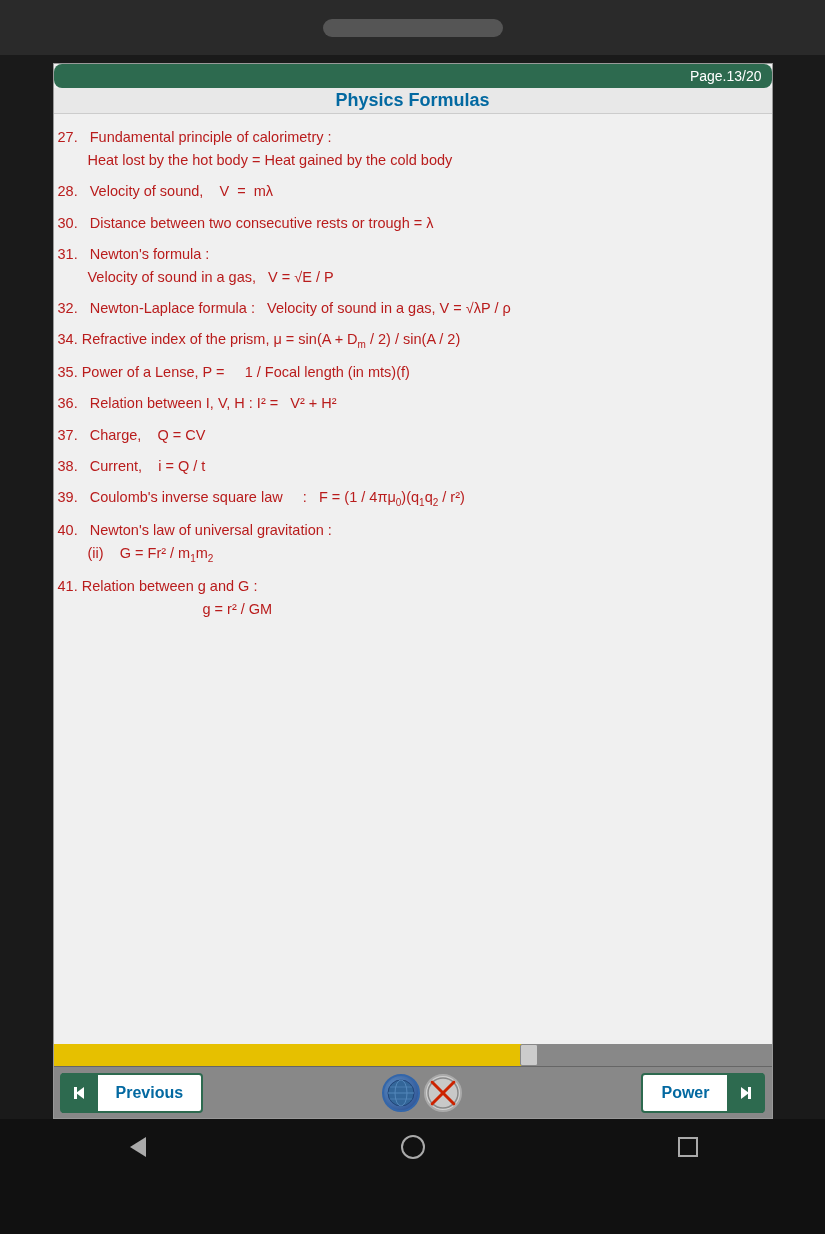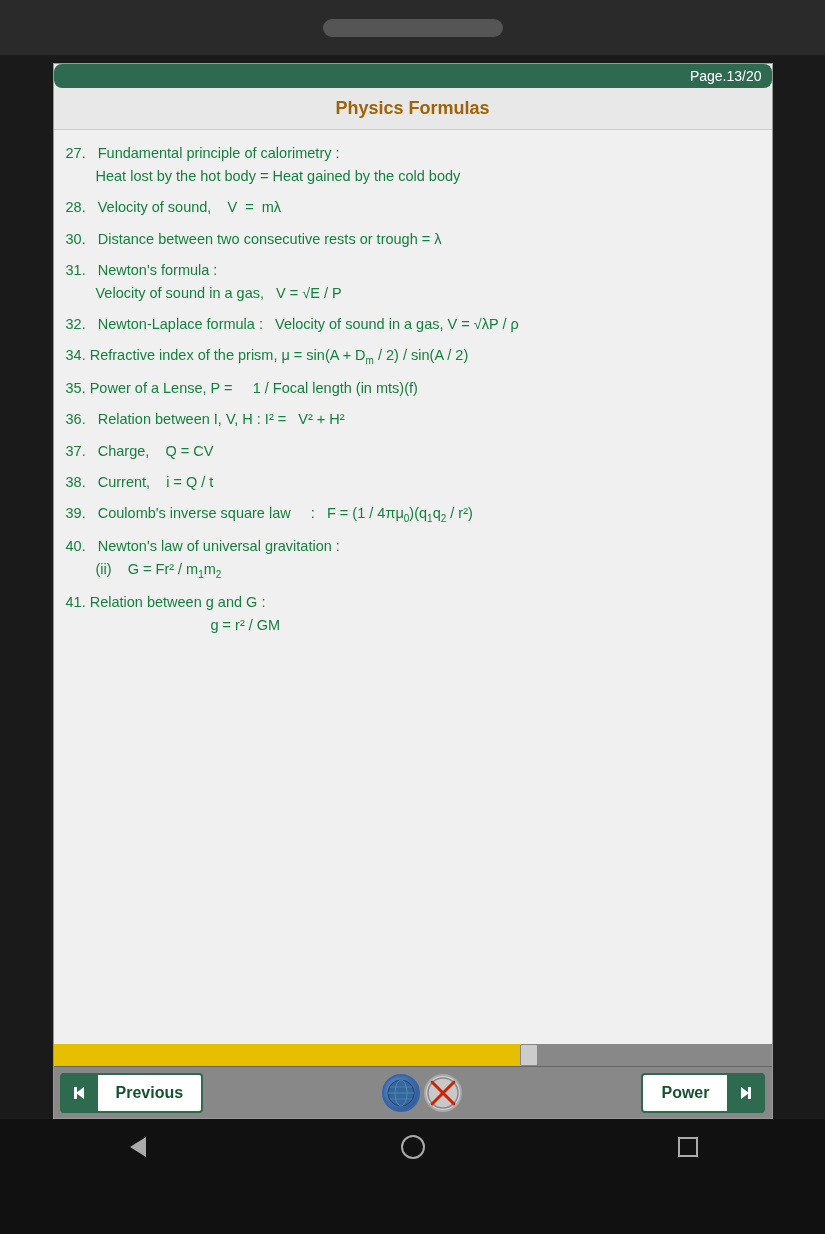--- a/index.html
+++ b/index.html
@@ -45,33 +45,33 @@
       color: white;
       text-align: right;
       padding: 4px 10px;
       font-size: 14px;
       border-radius: 8px;
     }
 
     .page-title {
       background: #e8e8e8;
       text-align: center;
-      padding: 10px;
+      padding: 2px;
       font-size: 18px;
       font-weight: bold;
-      color: #a16207;
+      color: #0369a1;
       border-bottom: 1px solid #ccc;
     }
 
     .content-area {
       flex: 1;
-      padding: 12px 12px;
+      padding: 12px 4px;
       overflow: hidden;
       font-size: 14.5px;
-      color: #15803d;
+      color: #b91c1c;
       line-height: 1.6;
     }
 
     .formula-item {
       margin-bottom: 8px;
     }
 
     sub {
       font-size: 10px;
     }
@@ -127,21 +127,21 @@
       display: flex;
       align-items: center;
       justify-content: center;
       color: #fff;
       font-size: 16px;
     }
 
     .nav-btn-label {
       padding: 0 18px;
       font-size: 16px;
-      color: #14532d;
+      color: #0369a1;
       font-weight: bold;
     }
 
     .nav-center-icons {
       display: flex;
       align-items: center;
       gap: 4px;
     }
 
     .globe-icon {

